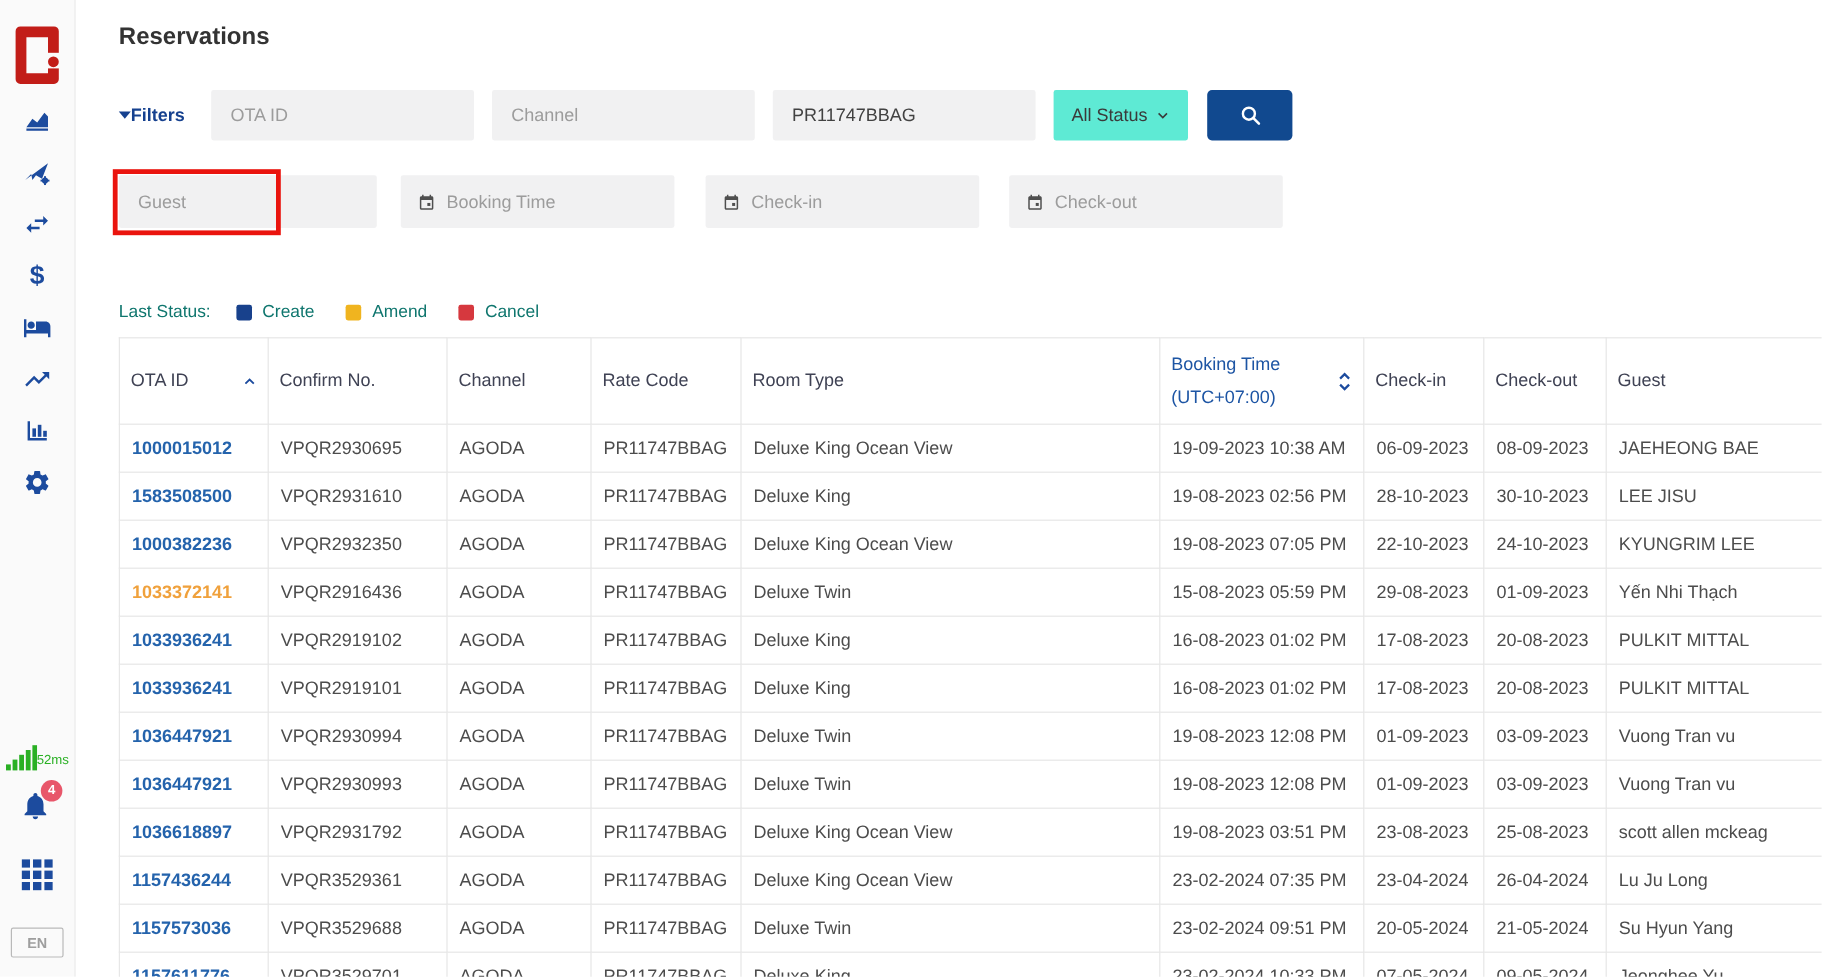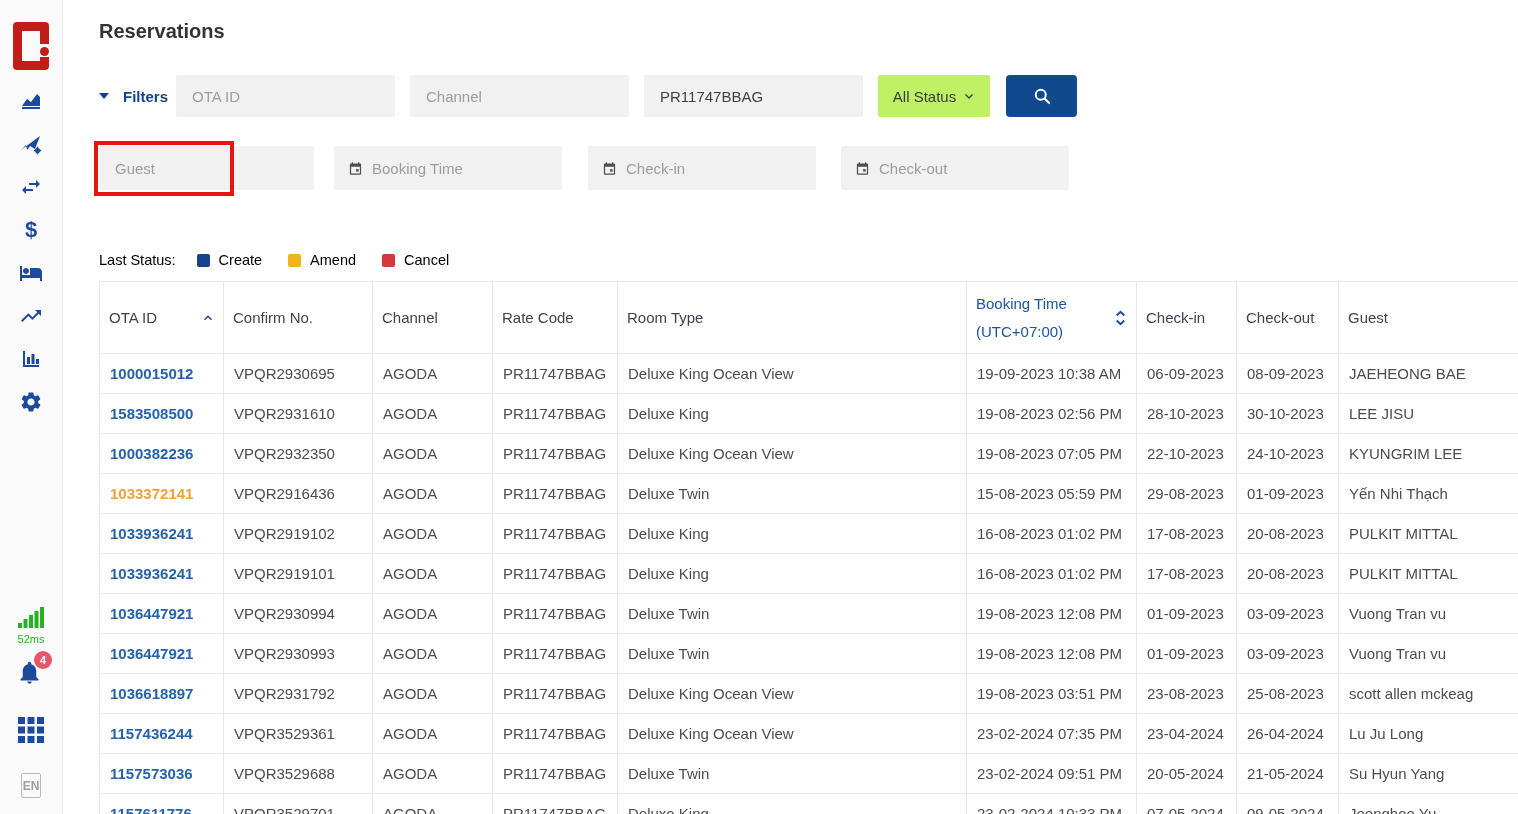--- a/index.html
+++ b/index.html
@@ -17,62 +17,62 @@
   }
   .logo{ position:relative; width:36px; height:48px; margin-top:22px;
     border:9px solid #c21d18; border-radius:4px; background:#fafafa; }
   .logo .notch{ position:absolute; right:-11px; top:13px; width:12px; height:13px; background:#fafafa; }
   .logo .knob{ position:absolute; right:-9px; top:16px; width:9px; height:9px; border-radius:50%; background:#c21d18; }
   .nav-icon{ width:24px; height:24px; margin-top:19px; display:flex; align-items:center; justify-content:center; cursor:pointer; }
   .nav-icon:first-of-type{ margin-top:20px; }
   .nav-icon svg{ width:24px; height:24px; }
   .dollar-glyph{ font-size:22px; font-weight:bold; color:#1c4b9e; line-height:1; }
   .sb-spacer{ flex:1; }
-  .latency-wrap{ display:flex; flex-direction:column; align-items:center; }
+  .latency-wrap{ display:flex; align-items:center; }
   .latency-label{ font-size:11px; color:#2ab024; margin-top:3px; }
   .bell-wrap{ position:relative; margin-top:14px; width:30px; height:30px; cursor:pointer; }
   .badge{ position:absolute; right:-6px; top:-8px; width:18px; height:18px; border-radius:50%;
     background:#e8566a; color:#fff; font-size:11px; font-weight:bold;
     display:flex; align-items:center; justify-content:center; }
   .apps-grid{ margin-top:28px; cursor:pointer; }
-  .lang-box{ margin-top:26px; margin-bottom:16px; width:20px; height:25px; border:1px solid #b9b9b9;
+  .lang-box{ margin-top:26px; margin-bottom:16px; width:44px; height:25px; border:1px solid #b9b9b9;
     border-radius:2px; color:#9e9e9e; font-size:12px; font-weight:bold;
     display:flex; align-items:center; justify-content:center; cursor:pointer; }
 
   
   .main{ margin-left:64px; padding:20px 0 0 35px; }
   .page-title{ font-size:20px; font-weight:bold; color:#333; }
 
   .filters-row1{ display:flex; align-items:center; margin-top:32px; height:42px; }
-  .filters-toggle{ width:77px; display:flex; align-items:center; gap:14px;
+  .filters-toggle{ width:77px; display:flex; align-items:center; gap:0;
     color:#16418f; font-weight:bold; font-size:15px; cursor:pointer; }
   .caret-down{ width:0; height:0; border-left:5px solid transparent; border-right:5px solid transparent;
     border-top:6px solid #16418f; }
   .f-input{ height:42px; width:219px; background:#f1f1f2; border:none; outline:none;
     padding:0 16px; font-size:15px; color:#424242; margin-right:15px; border-radius:2px; }
   .f-input::placeholder{ color:#9c9c9c; }
-  .status-select{ width:112px; height:42px; background:#bef264; border-radius:2px;
+  .status-select{ width:112px; height:42px; background:#5eead4; border-radius:2px;
     display:flex; align-items:center; justify-content:center; gap:7px;
     color:#3a3a3a; font-size:15px; cursor:pointer; }
   .search-btn{ width:71px; height:42px; margin-left:16px; background:#11498f; border:none;
     border-radius:4px; display:flex; align-items:center; justify-content:center; cursor:pointer; }
 
   .filters-row2{ display:flex; align-items:center; margin-top:29px; height:44px; }
   .guest-input{ height:44px; width:215px; background:#f1f1f2; border:none; outline:none;
     padding:0 16px; font-size:15px; color:#424242; border-radius:2px; }
   .guest-input::placeholder{ color:#9c9c9c; }
   .date-field{ width:228px; height:44px; background:#f1f1f2; border-radius:2px;
     display:flex; align-items:center; padding-left:14px; gap:9px;
     color:#9c9c9c; font-size:15px; cursor:pointer; }
   .ml20{ margin-left:20px; } .ml26{ margin-left:26px; } .ml25{ margin-left:25px; }
 
   .annotation-box{ position:absolute; left:94px; top:141px; width:140px; height:55px;
     border:4px solid #ea140e; z-index:20; pointer-events:none; }
 
-  .legend{ margin-top:62px; display:flex; font-size:14.5px; color:#000000; }
+  .legend{ margin-top:62px; display:flex; font-size:14.5px; color:#0f766e; }
   .legend-label{ margin-right:21px; }
   .legend-item{ display:flex; align-items:center; margin-right:26px; }
   .legend-swatch{ width:13px; height:13px; border-radius:2px; margin-right:9px; }
 
   
   table{ margin-top:13px; border-collapse:collapse; table-layout:fixed; width:1449px; }
   th,td{ border:1px solid #e7e7e7; }
   th{ height:72px; text-align:left; padding:0 8px 0 9px; font-size:15px; font-weight:normal;
     color:#3f4254; vertical-align:middle; cursor:pointer; }
   td{ height:40px; padding:0 8px 0 10px; font-size:15px; color:#4c4c4c;

